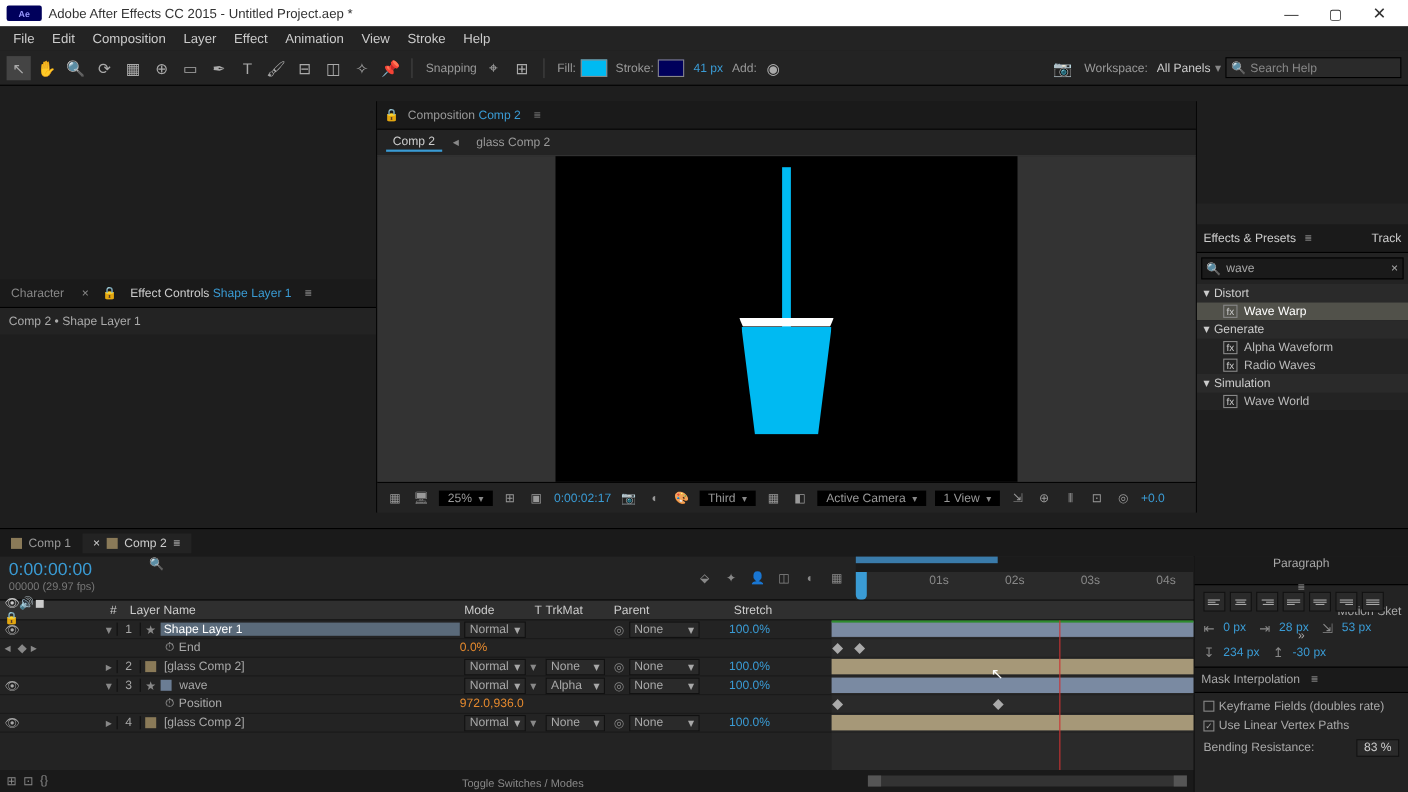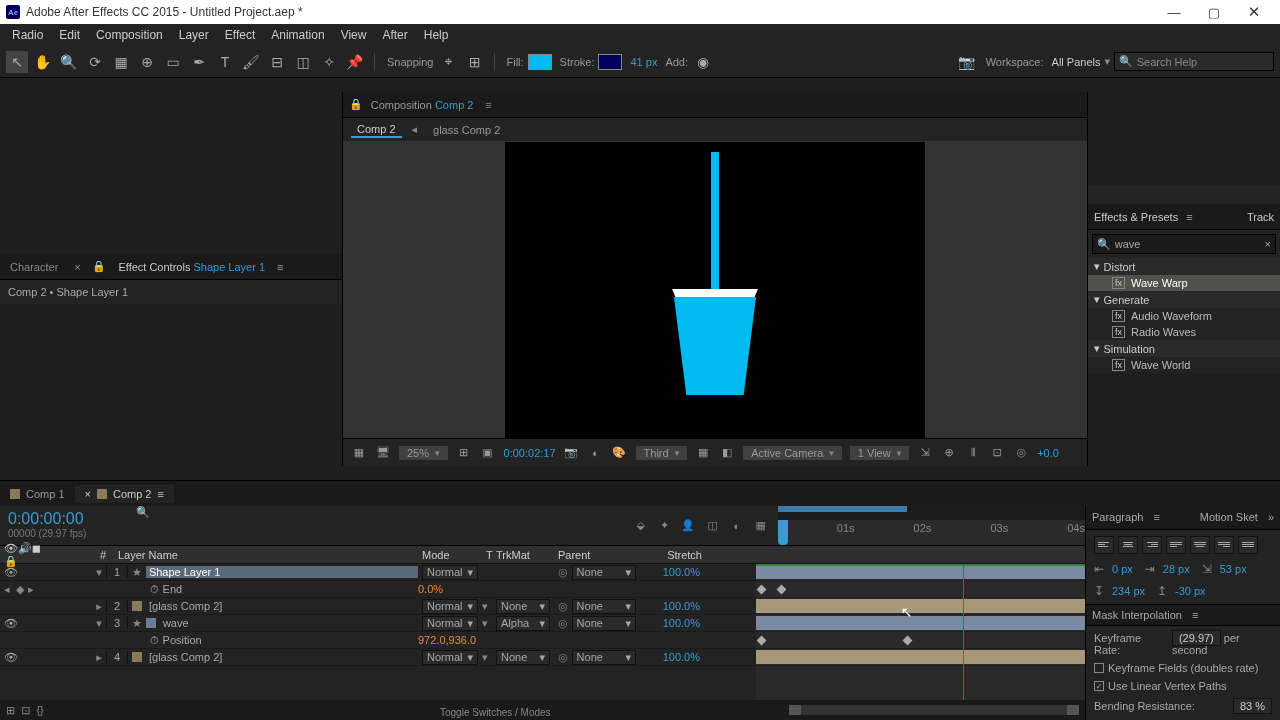--- a/index.html
+++ b/index.html
@@ -1,20 +1,20 @@
 <!DOCTYPE html>
 <html><head>
 <meta charset="utf-8">
 <style>
 * { margin: 0; padding: 0; box-sizing: border-box; font-family: "Segoe UI", Tahoma, sans-serif; font-size: 11px; user-select: none; }
 body { width: 1280px; height: 720px; background: #1e1e1e; color: #a8a8a8; overflow: hidden; }
 
 
 .titlebar { height: 24px; background: #fff; color: #333; display: flex; align-items: center; padding: 0 6px; }
-.titlebar .icon { width: 14px; height: 14px; background: #00005b; margin-right: 6px; border-radius: 2px; display:flex; align-items:center; justify-content:center; color:#9999ff; font-size:8px; font-weight:bold;}
+.titlebar .icon { width: 32px; height: 14px; background: #00005b; margin-right: 6px; border-radius: 2px; display:flex; align-items:center; justify-content:center; color:#9999ff; font-size:8px; font-weight:bold;}
 .titlebar .title { flex: 1; font-size: 12px; }
 .titlebar .winbtn { width: 40px; height: 24px; display: flex; align-items: center; justify-content: center; font-size: 13px; }
 .titlebar .winbtn.close { font-size: 15px; }
 
 
 .menubar { height: 22px; background: #232323; display: flex; align-items: center; padding: 0 4px; }
 .menubar .item { padding: 2px 8px; color: #ccc; font-size: 12px; }
 
 
 .toolbar { height: 32px; background: #232323; border-bottom: 1px solid #000; display: flex; align-items: center; padding: 0 6px; gap: 4px; }
@@ -43,21 +43,21 @@
 .comp-bread { height:24px; display:flex; align-items:center; padding:0 8px; gap:10px; background:#232323; border-bottom:1px solid #333;}
 .comp-bread .item { color:#999; padding:1px 6px;}
 .comp-bread .item.active { border-bottom:2px solid #3a9bd4; color:#ccc;}
 .comp-bread .arrow { color:#888;}
 .viewport { flex:1; background:#333; position:relative; display:flex; align-items:center; justify-content:center;}
 .canvas { width: 420px; height: 296px; background:#000; position:relative; overflow:hidden;}
 .straw { position:absolute; left: 50%; top: 10px; width: 8px; height: 150px; background:#00baf2; transform:translateX(-50%);}
 .cup-rim { position:absolute; left:50%; top: 147px; transform:translateX(-50%); width:86px; height:8px; background:#fff; clip-path: polygon(0 0, 100% 0, 96% 100%, 4% 100%);}
 .cup { position:absolute; left:50%; top:155px; transform:translateX(-50%); width:82px; height:98px; background:#00baf2; clip-path: polygon(0 0, 100% 0, 85% 100%, 15% 100%);}
 .comp-footer { height:28px; background:#232323; border-top:1px solid #000; display:flex; align-items:center; padding:0 8px; gap:8px; color:#999; font-size:11px;}
-.comp-footer .ddl { background:#404040; padding:1px 8px; display:flex; align-items:center; gap:6px;}
+.comp-footer .ddl { background:#000000; padding:1px 8px; display:flex; align-items:center; gap:6px;}
 .comp-footer .ddl::after { content:"▾"; color:#888; font-size:9px;}
 .comp-footer .icon { width:16px; text-align:center;}
 .comp-footer .tc { color:#3a9bd4;}
 
 .rightpanel { width: 192px; background:#232323; display:flex; flex-direction:column;}
 .rightpanel .tabs { height:26px; display:flex; align-items:center; padding:0 6px; gap:8px; background:#1a1a1a; border-bottom:1px solid #000;margin-top:19px;}
 .rightpanel .tabs .tab { color:#ccc;}
 .rightpanel .search { margin:4px; height:20px; background:#1a1a1a; border:1px solid #000; display:flex; align-items:center; padding:0 4px; gap:4px;}
 .rightpanel .search span.ic { color:#888; font-size:11px;}
 .rightpanel .tree { flex:1; overflow:auto;}
@@ -77,21 +77,21 @@
 .timeline { width: 1086px; background:#232323; border-right:1px solid #000; display:flex; flex-direction:column;}
 .tl-header { height: 40px; display:flex; border-bottom:1px solid #000;}
 .tl-header .left { width: 128px; padding: 4px 8px;}
 .tl-header .left .tc { color:#3a9bd4; font-size: 16px; font-weight: 500;}
 .tl-header .left .fps { color:#777; font-size:10px;}
 .tl-header .mid { flex:0 0 628px; display:flex; align-items:center; justify-content:flex-end; gap:6px; padding-right:8px;}
 .tl-header .mid .icn { width:18px; height:18px; display:flex; align-items:center; justify-content:center; color:#888; border-radius:2px;}
 .tl-header .right { flex:1; position:relative; background:#2a2a2a;}
 .tl-header .ruler { position:absolute; left:0; right:0; top:0; height:14px; background:#1b1b1b;}
 .tl-header .workbar { position:absolute; left:0; top:0; height:6px; background:#3a7baa; width:42%;}
-.tl-header .ticks { position:absolute; left:0; right:0; top:16px; height:18px; display:flex; justify-content:space-between; padding:0 0; color:#888;}
+.tl-header .ticks { position:absolute; left:0; right:0; top:16px; height:18px; display:flex; justify-content:space-between; padding:0 16px; color:#888;}
 .tl-header .cti { position:absolute; left:0; top:14px; bottom:0; width:10px; background:#3a9bd4; border-radius:0 0 4px 4px;}
 .tl-header .search-ic { margin-left: 8px; color:#999;}
 
 .tl-colhead { height:18px; background:#2f2f2f; display:flex; align-items:center; color:#ccc; font-size:10px; border-bottom:1px solid #111;}
 .tl-colhead div { padding: 0 4px;}
 
 .layer { height:17px; display:flex; align-items:center; border-bottom:1px solid #1a1a1a; font-size:11px;}
 .layer .toggles { width:56px; display:flex; gap:2px; padding-left:4px;}
 .layer .toggles span { width:10px;}
 .layer .kf { width:36px; display:flex; justify-content:center;}
@@ -126,59 +126,59 @@
 .kf-dia { position:absolute; width:7px; height:7px; background:#aaa; transform:rotate(45deg); top:5px;}
 .playhead { position:absolute; top:0; bottom:0; width:1px; background:#cc3333; left:63%;}
 .cursor { position:absolute; left:44%; top:40px; font-size:14px; color:#fff;}
 
 .tl-foot { height:20px; background:#1a1a1a; display:flex; align-items:center; color:#888; padding:0 6px; gap:6px;}
 .tl-foot .zoom { margin-left:auto; width:290px; height:10px; background:#333; position:relative;}
 .tl-foot .zoom .hnd { position:absolute; top:0; bottom:0; background:#555;}
 
 
 .rightlower { flex:1; display:flex; flex-direction:column; background:#232323;}
-.para-tabs { height:26px; display:flex; align-items:center; padding:0 6px; gap:10px; background:#1a1a1a; border-bottom:1px solid #000;}
+.para-tabs { height:26px; display:flex; align-items:center; padding:0 6px; gap:10px; background:#1a1a1a; border-bottom:1px solid #000;flex-direction:column;}
 .para-body { padding:6px 8px;}
 .para-align { display:flex; gap:4px; margin-bottom:8px;}
 .para-align .b { width:20px; height:18px; background:#2a2a2a; border:1px solid #111; display:flex; flex-direction:column; justify-content:center; gap:1px; padding:3px;}
 .para-align .b span { height:1px; background:#aaa;}
 .para-inputs { display:flex; flex-wrap:wrap; gap:8px 12px;}
 .para-inputs .inp { display:flex; align-items:center; gap:4px;}
 .para-inputs .inp .ic { width:14px; color:#888; font-size:12px;}
 .para-inputs .inp .v { color:#3a9bd4;}
 
 .mask-tabs { height:24px; display:flex; align-items:center; padding:0 6px; gap:10px; background:#1a1a1a; border-top:1px solid #000; border-bottom:1px solid #000;}
 .mask-body { padding:6px 8px; display:flex; flex-direction:column; gap:6px; font-size:11px;}
 .mask-body .row { display:flex; align-items:center; gap:6px; justify-content:space-between;}
 .mask-body .ddl { background:#2a2a2a; border:1px solid #111; padding:1px 6px; color:#ccc;}
 .mask-body .ck { display:flex; align-items:center; gap:4px;}
 .mask-body .ck .box { width:10px; height:10px; border:1px solid #888; display:flex; align-items:center; justify-content:center; font-size:8px;}
 
-.toggle-label { position:absolute; left:440px; bottom:2px; color:#888; font-size:10px;}
+.toggle-label { position:absolute; left:420px; bottom:2px; color:#888; font-size:10px;}
 </style>
 </head>
 <body>
 
 <div class="titlebar">
   <div class="icon">Ae</div>
   <div class="title">Adobe After Effects CC 2015 - Untitled Project.aep *</div>
   <div class="winbtn">—</div>
   <div class="winbtn">▢</div>
   <div class="winbtn close">✕</div>
 </div>
 
 <div class="menubar">
-  <div class="item">Radio</div>
+  <div class="item">File</div>
   <div class="item">Edit</div>
   <div class="item">Composition</div>
   <div class="item">Layer</div>
   <div class="item">Effect</div>
   <div class="item">Animation</div>
   <div class="item">View</div>
-  <div class="item">After</div>
+  <div class="item">Stroke</div>
   <div class="item">Help</div>
 </div>
 
 <div class="toolbar">
   <div class="tool active">↖</div>
   <div class="tool">✋</div>
   <div class="tool">🔍</div>
   <div class="tool">⟳</div>
   <div class="tool">▦</div>
   <div class="tool">⊕</div>
@@ -289,21 +289,21 @@
       <div class="effect sel">
           <span class="fx">fx</span>
           <span>Wave Warp</span>
         </div>
       <div class="group">
           <span>▾</span>
           <span>Generate</span>
         </div>
       <div class="effect">
           <span class="fx">fx</span>
-          <span>Audio Waveform</span>
+          <span>Alpha Waveform</span>
         </div>
       <div class="effect">
           <span class="fx">fx</span>
           <span>Radio Waves</span>
         </div>
       <div class="group">
           <span>▾</span>
           <span>Simulation</span>
         </div>
       <div class="effect">
@@ -648,24 +648,20 @@
             <span class="ic">↥</span>
             <span class="v">-30 px</span>
           </div>
     </div>
   </div>
   <div class="mask-tabs">
     <span>Mask Interpolation</span>
     <span>≡</span>
   </div>
   <div class="mask-body">
-    <div class="row">
-      <span>Keyframe Rate:</span>
-      <span><span class="ddl">(29.97)</span> <span>per second</span></span>
-    </div>
     <div class="ck" style="justify-content:flex-start">
       <div class="box"></div>
       <span>Keyframe Fields (doubles rate)</span>
     </div>
     <div class="ck">
       <div class="box">✓</div>
       <span>Use Linear Vertex Paths</span>
     </div>
     <div class="row">
       <span>Bending Resistance:</span>

